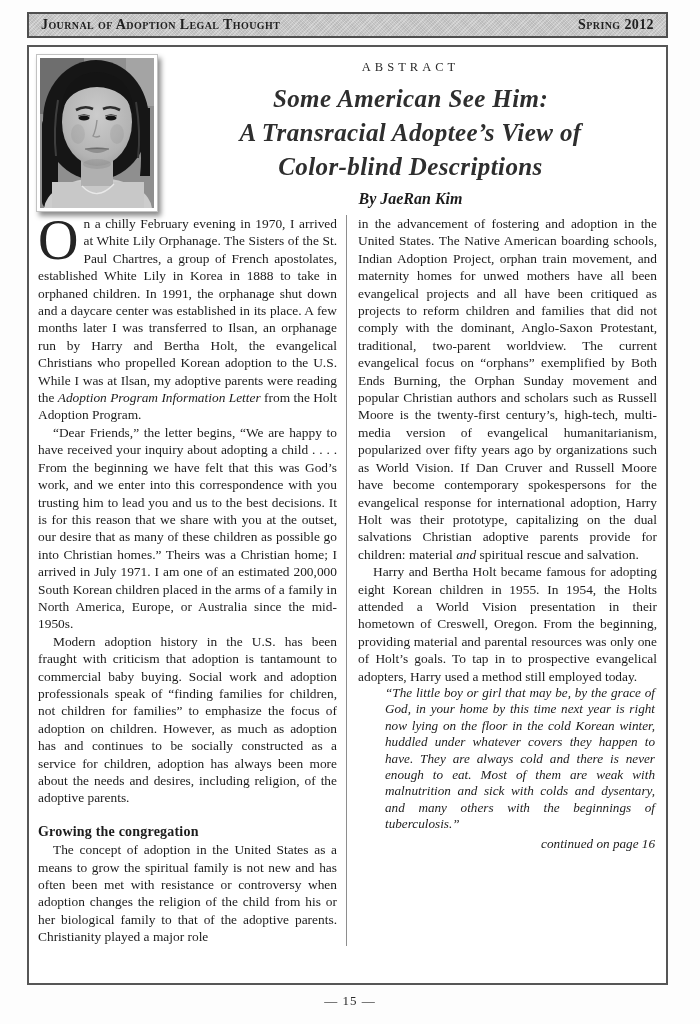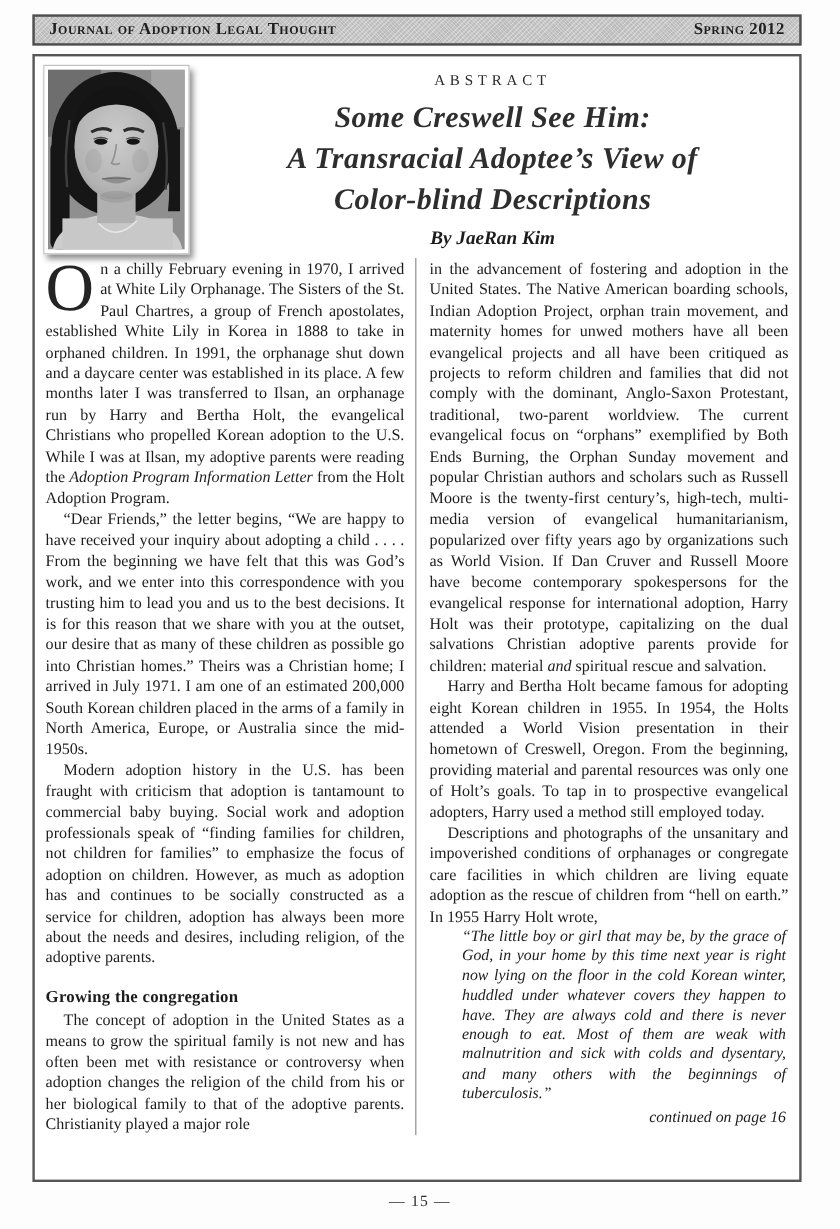--- a/index.html
+++ b/index.html
@@ -101,42 +101,41 @@
         <ellipse cx="77" cy="76" rx="7" ry="10" fill="rgba(0,0,0,0.06)"></ellipse>
         <path d="M45 91 Q57 87 69 91 Q57 99 45 91 Z" fill="#8f8f8f"></path>
         <path d="M45 91 Q57 90 69 91" stroke="#6a6a6a" stroke-width="1" fill="none"></path>
         <ellipse cx="57" cy="106" rx="14" ry="5" fill="rgba(0,0,0,0.08)"></ellipse>
         <path d="M42 128 Q57 144 74 126" stroke="#e9e9e9" stroke-width="1.3" fill="none"></path>
       </svg>
     </div>
     <div class="abstract-head">
       <div class="abstract-label">ABSTRACT</div>
       <h1 class="title">
-        <span>Some Creswell See Him:</span>
+        <span>Some American See Him:</span>
         <span>A Transracial Adoptee’s View of</span>
         <span>Color-blind Descriptions</span>
       </h1>
       <div class="byline">By JaeRan Kim</div>
     </div>
   </div>
 
   <div class="columns">
     <div class="col col-left">
       <p>
         <span class="dropcap">O</span><span><span>n a chilly February evening in 1970, I arrived at White Lily Orphanage. The Sisters of the St. Paul Chartres, a group of French apostolates, established White Lily in Korea in 1888 to take in orphaned children. In 1991, the orphanage shut down and a daycare center was established in its place. A few months later I was transferred to Ilsan, an orphanage run by Harry and Bertha Holt, the evangelical Christians who propelled Korean adoption to the U.S. While I was at Ilsan, my adoptive parents were reading the </span><span class="it">Adoption Program Information Letter</span><span> from the Holt Adoption Program.</span></span>
       </p>
       <p class="ind">“Dear Friends,” the letter begins, “We are happy to have received your inquiry about adopting a child . . . . From the beginning we have felt that this was God’s work, and we enter into this correspondence with you trusting him to lead you and us to the best decisions. It is for this reason that we share with you at the outset, our desire that as many of these children as possible go into Christian homes.” Theirs was a Christian home; I arrived in July 1971. I am one of an estimated 200,000 South Korean children placed in the arms of a family in North America, Europe, or Australia since the mid-1950s.</p>
       <p class="ind">Modern adoption history in the U.S. has been fraught with criticism that adoption is tantamount to commercial baby buying. Social work and adoption professionals speak of “finding families for children, not children for families” to emphasize the focus of adoption on children. However, as much as adoption has and continues to be socially constructed as a service for children, adoption has always been more about the needs and desires, including religion, of the adoptive parents.</p>
       <h2 class="section">Growing the congregation</h2>
       <p class="ind">The concept of adoption in the United States as a means to grow the spiritual family is not new and has often been met with resistance or controversy when adoption changes the religion of the child from his or her biological family to that of the adoptive parents. Christianity played a major role</p>
     </div>
     <div class="col col-right">
       <p><span>in the advancement of fostering and adoption in the United States. The Native American boarding schools, Indian Adoption Project, orphan train movement, and maternity homes for unwed mothers have all been evangelical projects and all have been critiqued as projects to reform children and families that did not comply with the dominant, Anglo-Saxon Protestant, traditional, two-parent worldview. The current evangelical focus on “orphans” exemplified by Both Ends Burning, the Orphan Sunday movement and popular Christian authors and scholars such as Russell Moore is the twenty-first century’s, high-tech, multi-media version of evangelical humanitarianism, popularized over fifty years ago by organizations such as World Vision. If Dan Cruver and Russell Moore have become contemporary spokespersons for the evangelical response for international adoption, Harry Holt was their prototype, capitalizing on the dual salvations Christian adoptive parents provide for children: material </span><span class="it">and</span><span> spiritual rescue and salvation.</span></p>
       <p class="ind">Harry and Bertha Holt became famous for adopting eight Korean children in 1955. In 1954, the Holts attended a World Vision presentation in their hometown of Creswell, Oregon. From the beginning, providing material and parental resources was only one of Holt’s goals. To tap in to prospective evangelical adopters, Harry used a method still employed today.</p>
-      <p class="ind">Descriptions and photographs of the unsanitary and impoverished conditions of orphanages or congregate care facilities in which children are living equate adoption as the rescue of children from “hell on earth.” In 1955 Harry Holt wrote,</p>
       <p class="quote">“The little boy or girl that may be, by the grace of God, in your home by this time next year is right now lying on the floor in the cold Korean winter, huddled under whatever covers they happen to have. They are always cold and there is never enough to eat. Most of them are weak with malnutrition and sick with colds and dysentary, and many others with the beginnings of tuberculosis.”</p>
       <div class="continued">continued on page 16</div>
     </div>
   </div>
 
 </div>
 
 <div class="page-number">— 15 —</div>
 
 </body></html>

